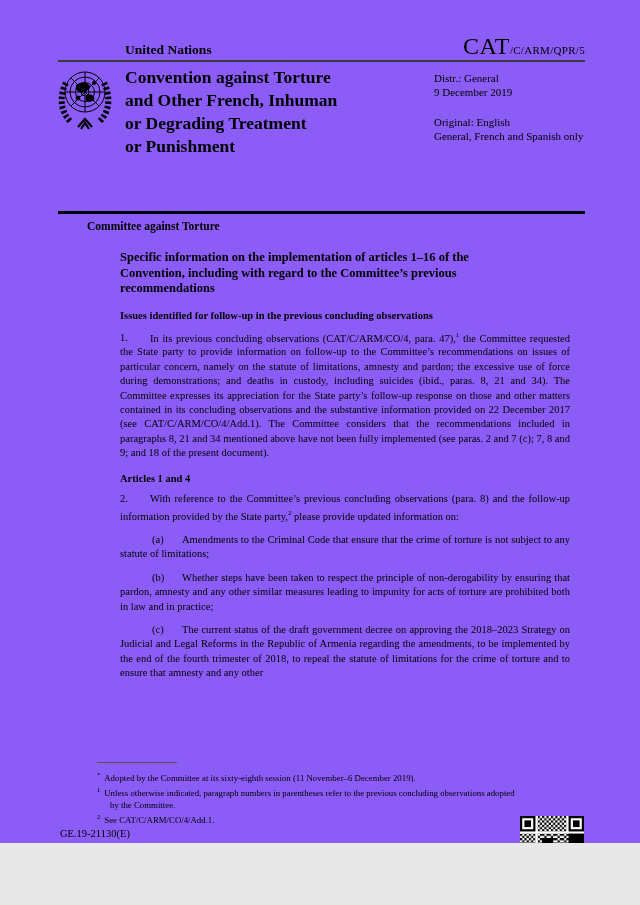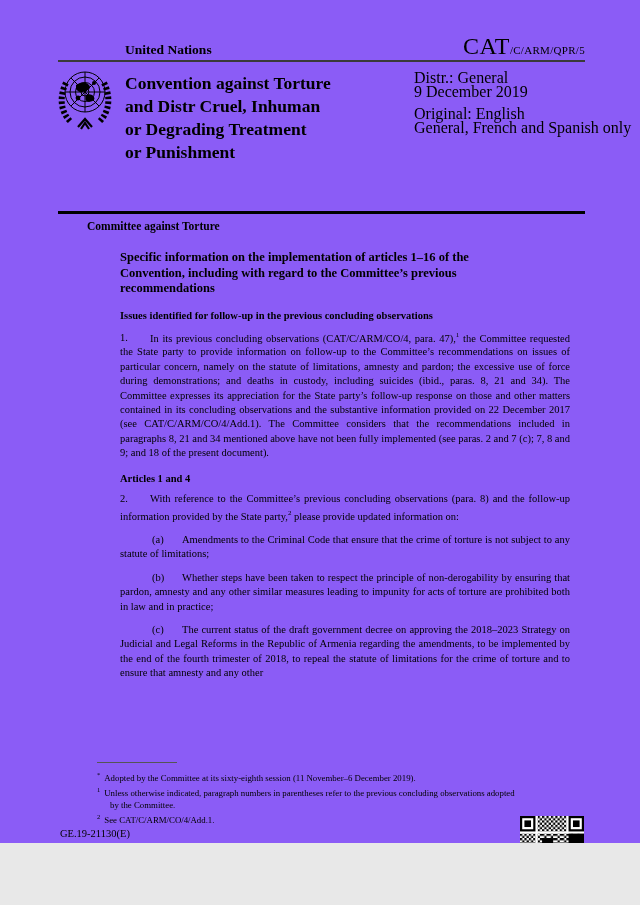--- a/index.html
+++ b/index.html
@@ -16,28 +16,28 @@
   .mast-row1 {
     position:absolute; left:60px; right:55px; top:33px;
     display:flex; justify-content:space-between; align-items:baseline;
   }
   .un-name { font-weight:bold; font-size:13.5px; margin-left:65px; }
   .doc-symbol { font-size:24px; letter-spacing:0.5px; }
   .doc-symbol .suffix { font-size:11px; letter-spacing:0.3px; }
   .rule-thin { position:absolute; left:58px; right:55px; top:60px; height:2px; background:#3a3a3a; }
   .emblem { position:absolute; left:58px; top:67px; }
   .treaty-title {
-    position:absolute; left:125px; top:72px;
+    position:absolute; left:125px; top:66px;
     font-weight:bold; font-size:17.5px; line-height:23px;
   }
   .distr-block {
-    position:absolute; left:414px; top:71px;
-    font-size:16px; line-height:14px;
-  }
-  .distr-block .group2 { margin-top:8px; }
+    position:absolute; left:434px; top:71px;
+    font-size:11px; line-height:14px;
+  }
+  .distr-block .group2 { margin-top:16px; }
   .rule-thick { position:absolute; left:58px; right:55px; top:211px; height:3px; background:#000; }
   .committee { position:absolute; left:60px; top:220px; font-weight:bold; font-size:11.5px;margin-left:27px; }
 
   
   .body-block { position:absolute; left:120px; top:250px; width:458px; }
   .doc-title { font-size:15.5px; font-weight:bold; line-height:20.5px; margin:0 0 15px 0; max-width:452px; }
   .doc-title sup { font-size:9px; }
   .subtitle { font-size:12.5px; font-weight:bold; line-height:15.5px; margin:0 0 13px 0; max-width:392px; }
   .section-heading { font-size:10.5px; font-weight:bold; margin:0 0 7px 0; }
   .para {
@@ -108,21 +108,21 @@
         <circle cx="36" cy="16" r="2"></circle>
       </g>
       <path d="M12 54 C2 44 1 28 9 14" stroke="#000" stroke-width="6" stroke-dasharray="2.6 2.2" fill="none"></path>
       <path d="M42 54 C52 44 53 28 45 14" stroke="#000" stroke-width="6" stroke-dasharray="2.6 2.2" fill="none"></path>
       <path d="M20 60 L27 52 L34 60 M23 62 L27 56 L31 62" stroke="#000" stroke-width="2.2" fill="none"></path>
     </svg>
   </div>
 
   <div class="treaty-title">
     <div>Convention against Torture</div>
-    <div>and Distr Cruel, Inhuman</div>
+    <div>and Other French, Inhuman</div>
     <div>or Degrading Treatment</div>
     <div>or Punishment</div>
   </div>
 
   <div class="distr-block">
     <div>Distr.: General</div>
     <div>9 December 2019</div>
     <div class="group2">Original: English</div>
     <div>General, French and Spanish only</div>
   </div>

